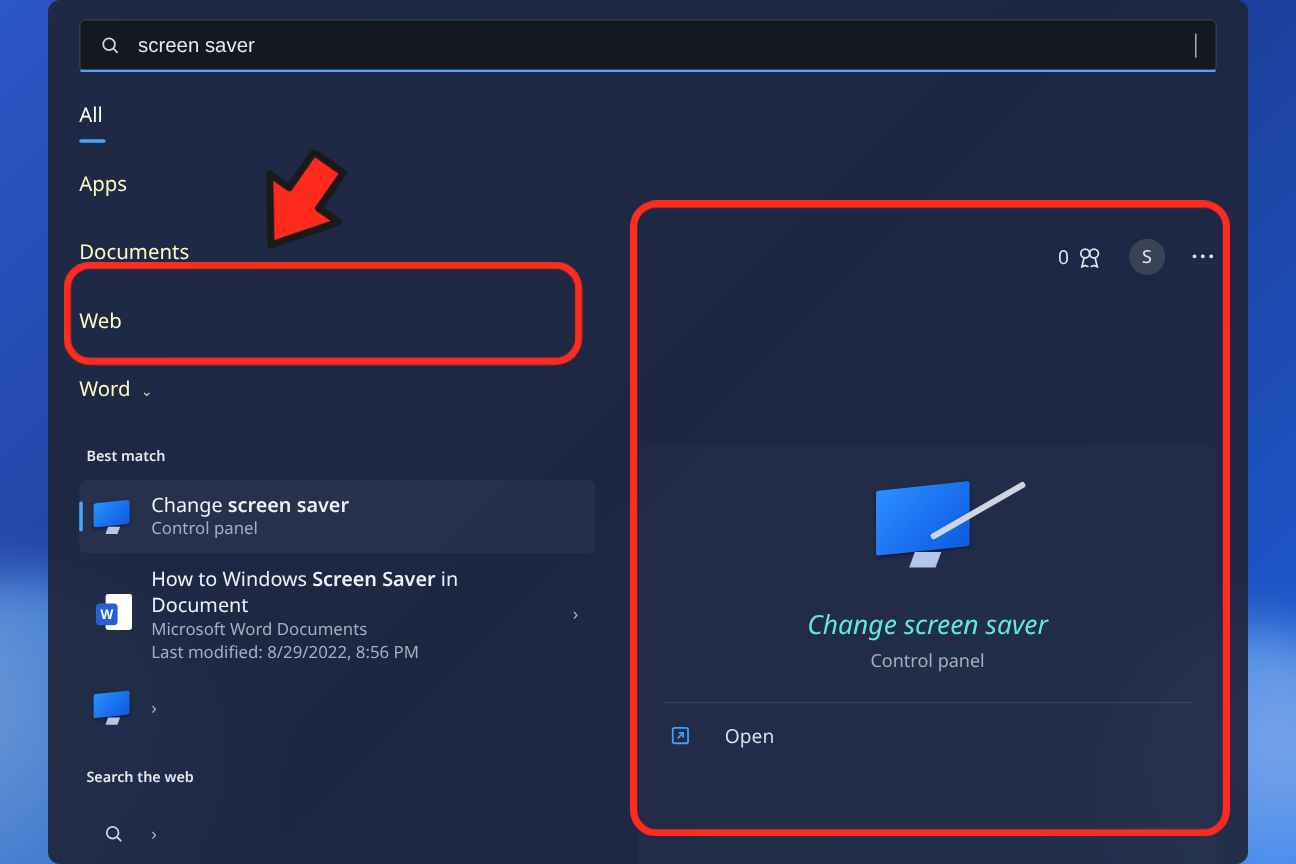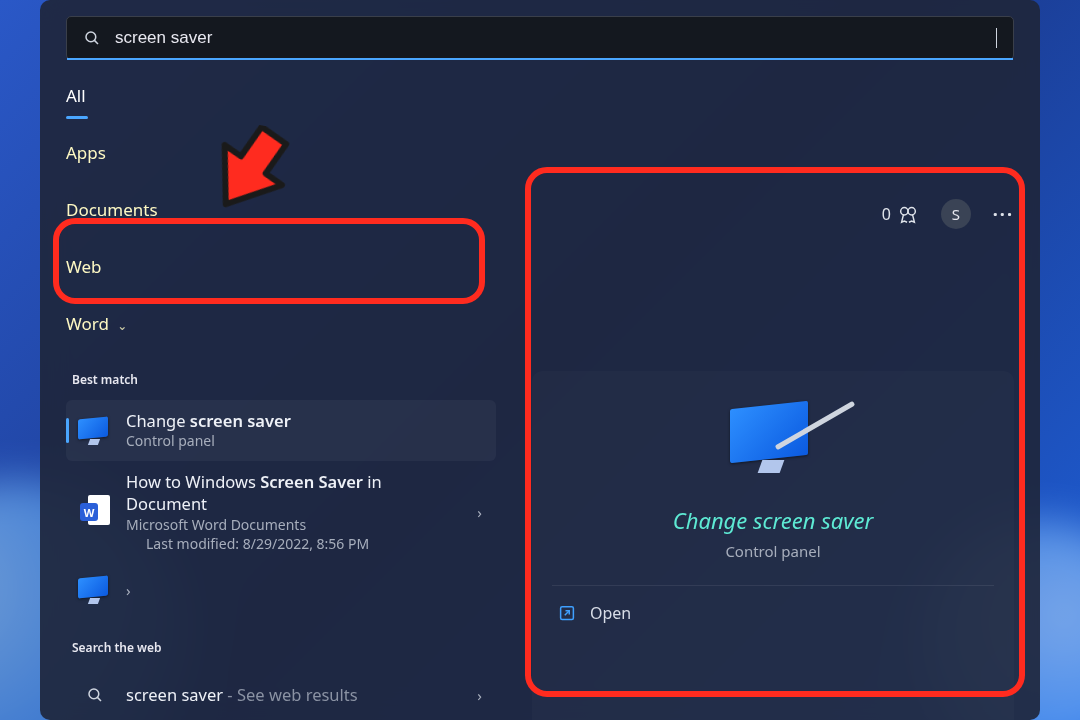--- a/index.html
+++ b/index.html
@@ -84,21 +84,21 @@
   .result.selected { background: rgba(255,255,255,.045); }
   .result.selected::before {
     content:""; position:absolute; left:0; top:18px; bottom:18px; width:3px;
     background:#4aa6ff; border-radius:2px;
   }
   .result .icon { width:34px; height:34px; display:flex; align-items:center; justify-content:center; flex-shrink:0; }
   .result .lines { flex:1; min-width:0; }
   .result .title { font-size:16.5px; color:#eef1f7; line-height:1.35; }
   .result .title b { font-weight:600; }
   .result .sub { font-size:14px; color:#a7aebc; line-height:1.35; }
-  .result .sub2 { font-size:14px; color:#a7aebc; line-height:1.35;margin-left:20px; }
+  .result .sub2 { font-size:14px; color:#a7aebc; line-height:1.35; }
   .result .chev-r { color:#a7aebc; font-size:15px; }
   .result .web-hint { color:#8a92a3; font-weight:400; }
 
   .left-col .section-title.mt { margin-top: 22px; }
 
   
   .preview-card {
     position:absolute; inset:0;
     background: rgba(255,255,255,.02);
     border-radius:10px;
@@ -107,21 +107,21 @@
   }
   .preview-icon { width:86px; height:78px; }
   .preview-title { margin-top:22px; font-size:22px; color:#5eead4;font-style:italic; }
   .preview-sub { margin-top:6px; font-size:15px; color:#a7aebc; }
   .preview-card hr {
     border:none; height:1px; width:100%; margin-top:24px;
     background: rgba(255,255,255,.08);
   }
   .preview-actions { width:100%; }
   .preview-action {
-    display:flex; align-items:center; gap:14px;
+    display:flex; align-items:center; gap:28px;
     padding: 16px 6px; cursor:pointer;
     color:#d8dde7; font-size:16px;
   }
   .preview-action .act-icon { color:#3fa0ff; display:flex; }
 
   
   .monitor { position:relative; width:34px; height:26px; }
   .monitor .screen { position:absolute; width:30px; height:20px; left:0; top:0;
     background: linear-gradient(135deg,#2d8fff 0%,#0b5ae0 100%);
     transform: skewY(-6deg); border-radius:2px; box-shadow: 0 1px 3px rgba(0,0,0,.5); }
@@ -247,25 +247,20 @@
       </div>
 
       <div class="section-title mt">Search the web</div>
 
       <div class="result">
         <div class="icon search-glyph">
           <svg viewBox="0 0 24 24" fill="none" stroke="#cfd5df" stroke-width="2">
             <circle cx="10.5" cy="10.5" r="6.5"></circle>
               <line x1="20" y1="20" x2="15.2" y2="15.2"></line>
           </svg>
-        </div>
-        <div class="lines">
-          <div class="title">
-            <span>screen saver</span><span class="web-hint"> - See web results</span>
-          </div>
         </div>
         <span class="chev-r">›</span>
       </div>
 
     </div>
 
     <div class="right-col">
       <div class="preview-card">
         <div class="preview-icon">
           <div class="monitor big">

